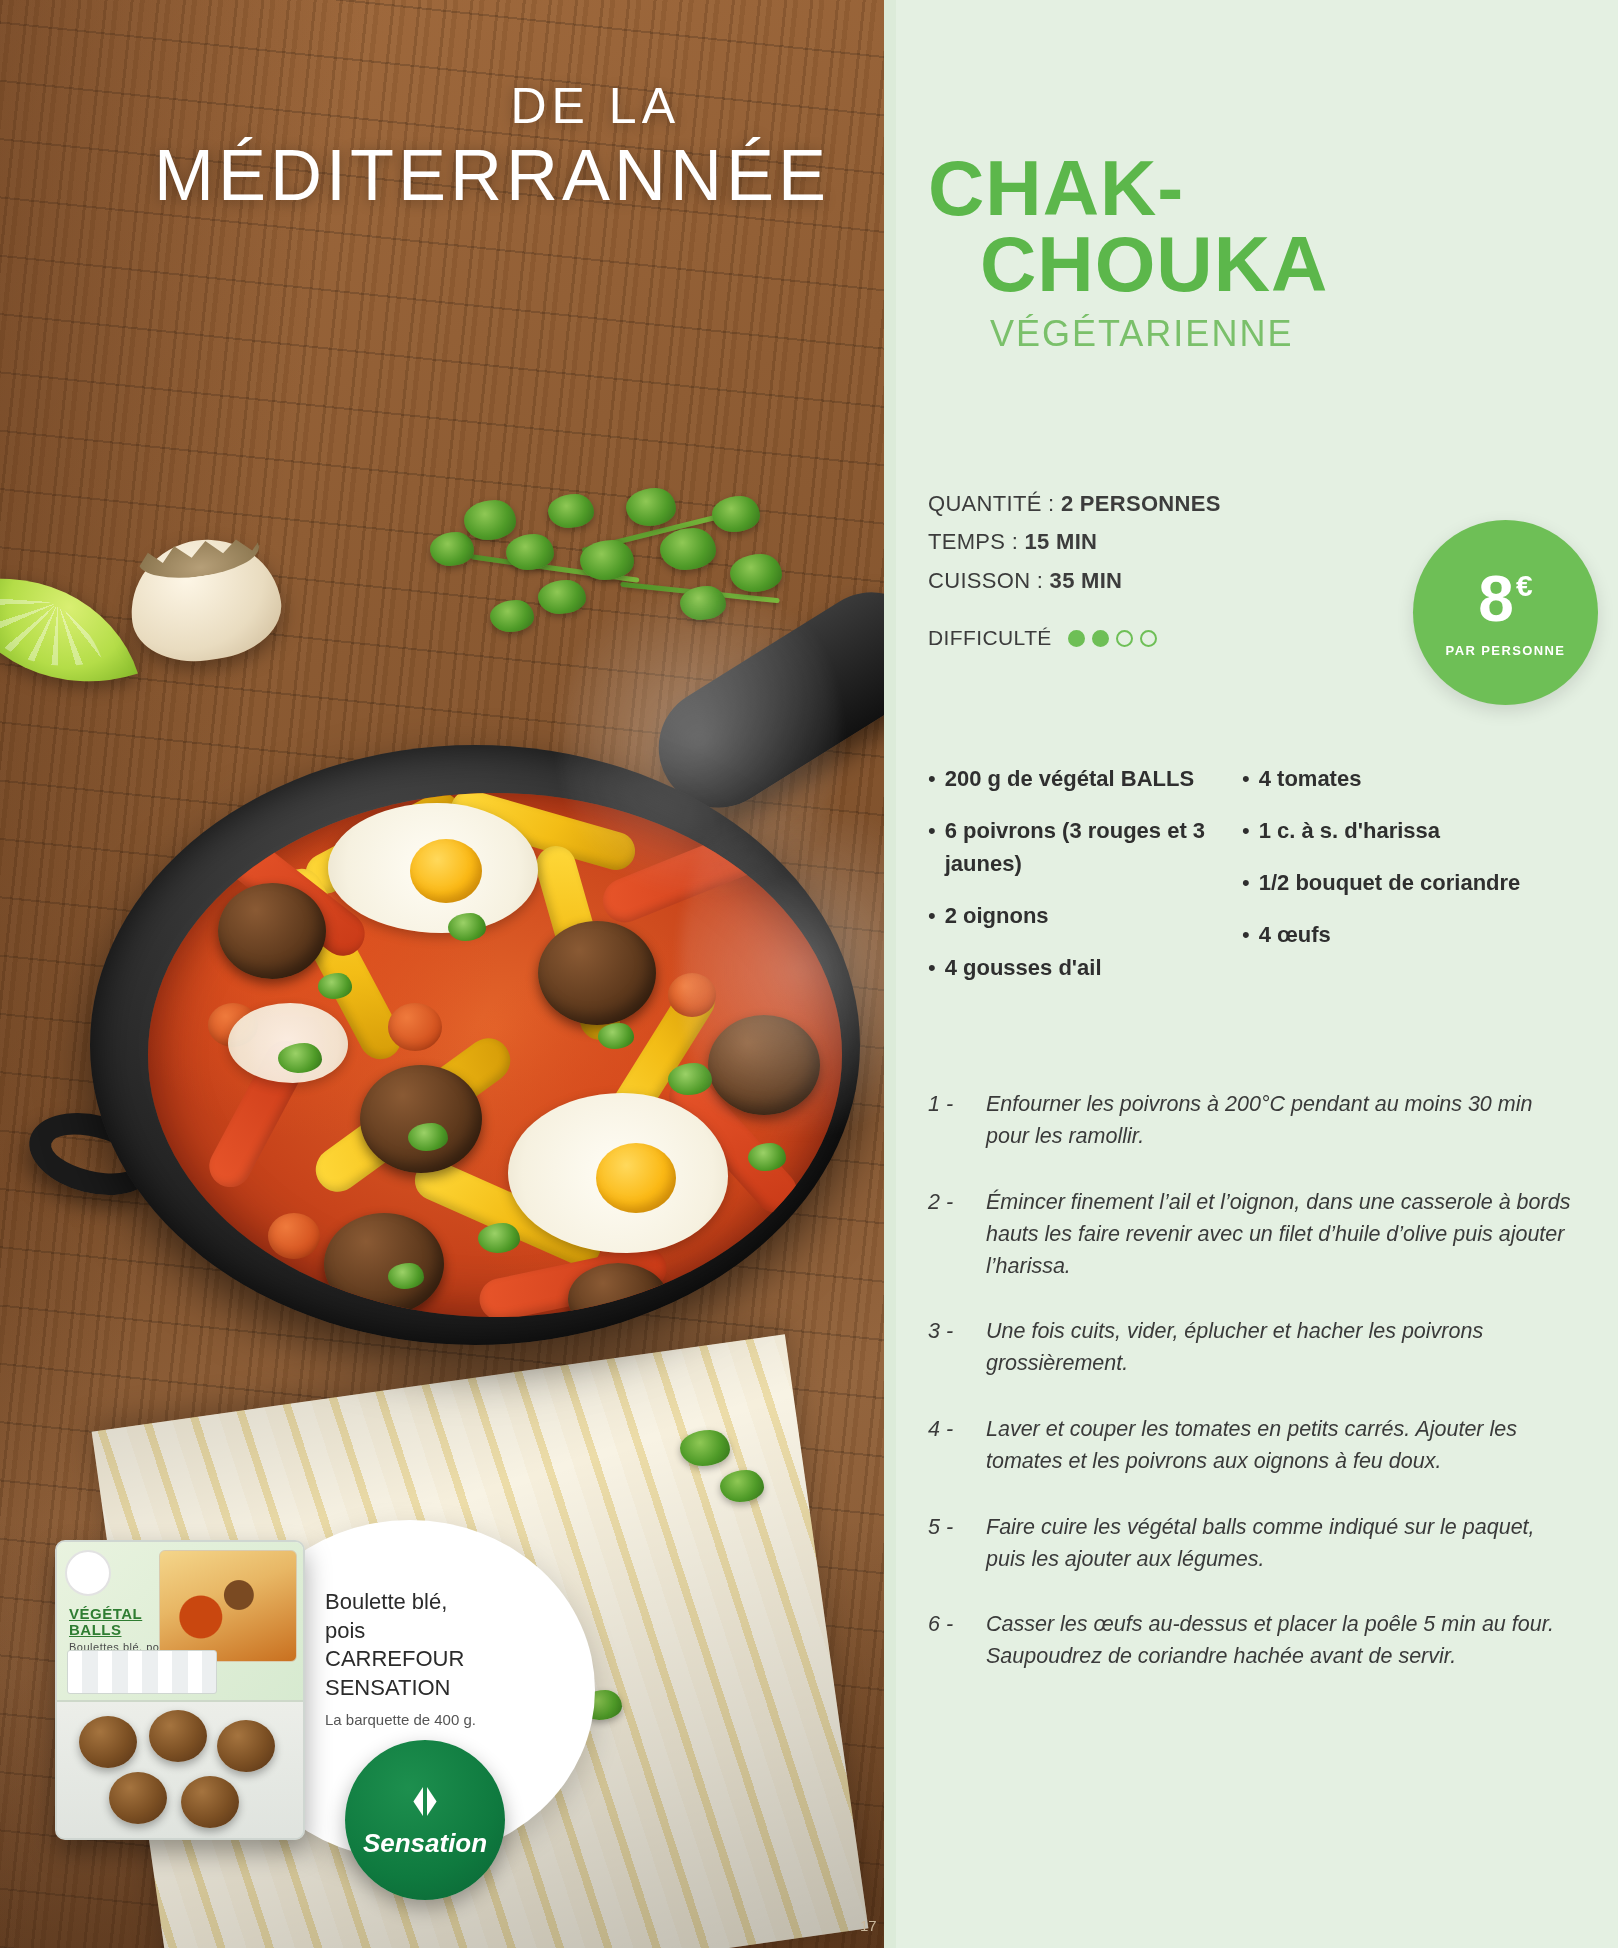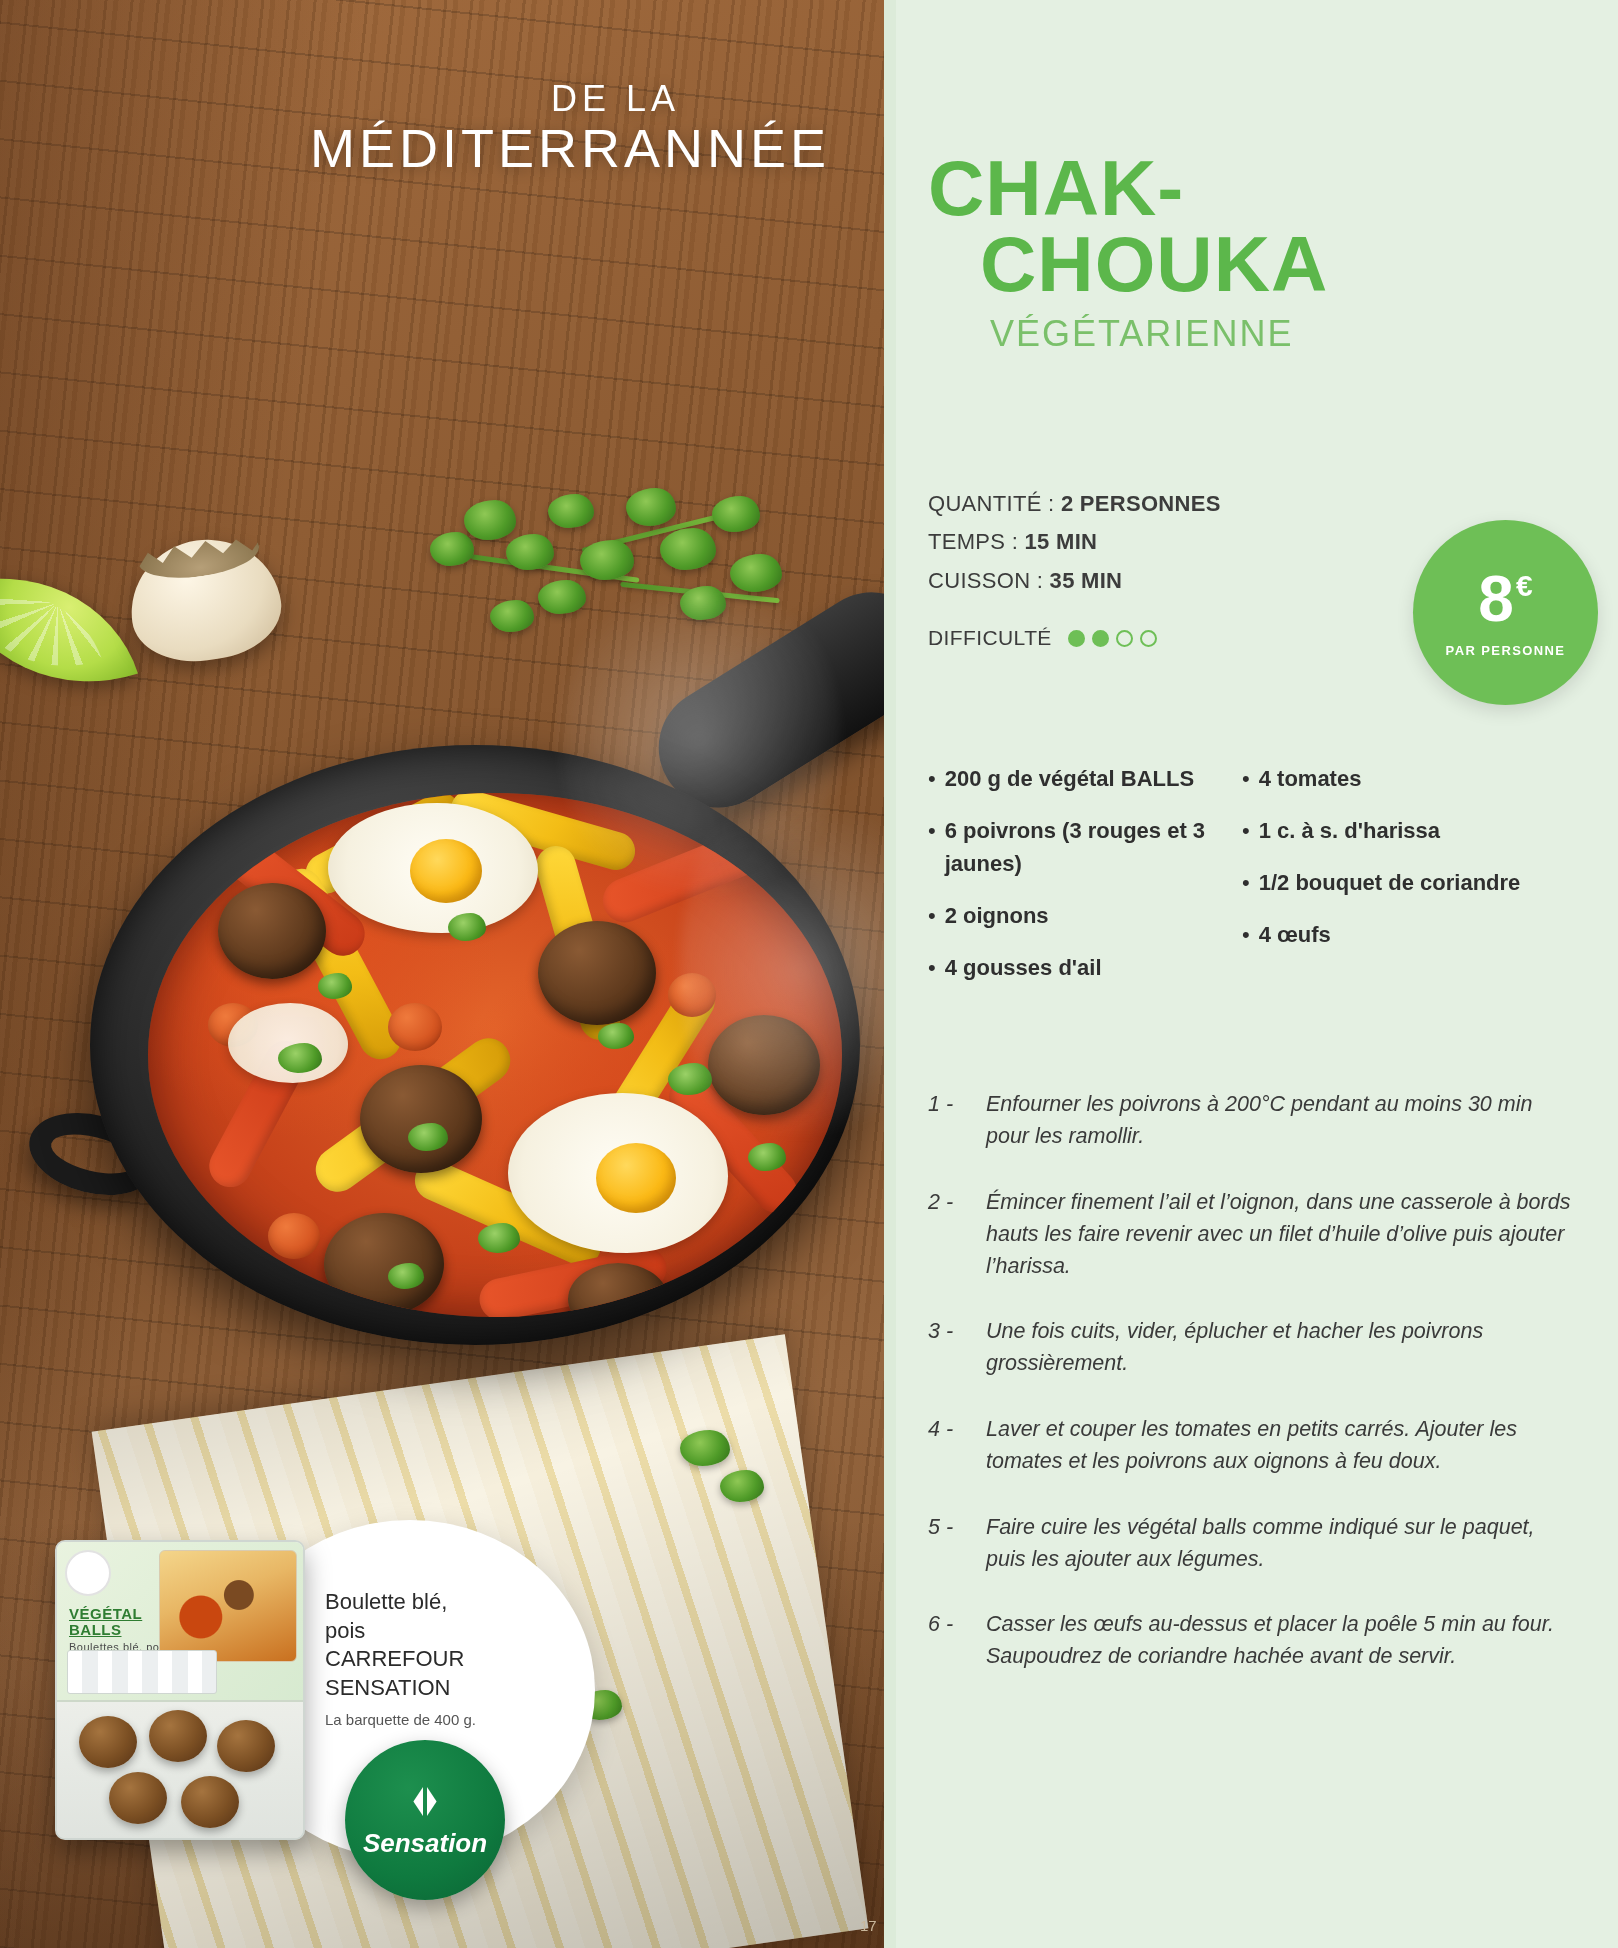--- a/index.html
+++ b/index.html
@@ -56,30 +56,30 @@
     text-shadow: 0 2px 14px rgba(0,0,0,0.35);
   }
   .headline .l1 {
     font-size: 112px;
     font-weight: 700;
     letter-spacing: 4px;
     line-height: 1.0;
   }
   .headline .l2 {
     text-align: right;
-    font-size: 36px;
+    font-size: 50px;
     font-weight: 400;
     letter-spacing: 5px;
     line-height: 1.15;
     padding-right: 160px;
     margin-top: 8px;
   }
   .headline .l3 {
     text-align: right;
-    font-size: 54px;
+    font-size: 72px;
     font-weight: 400;
     letter-spacing: 4px;
     line-height: 1.1;
     padding-right: 10px;
   }
 
   
   .lime {
     position: absolute; left: -30px; top: 560px;
     width: 150px; height: 140px;

